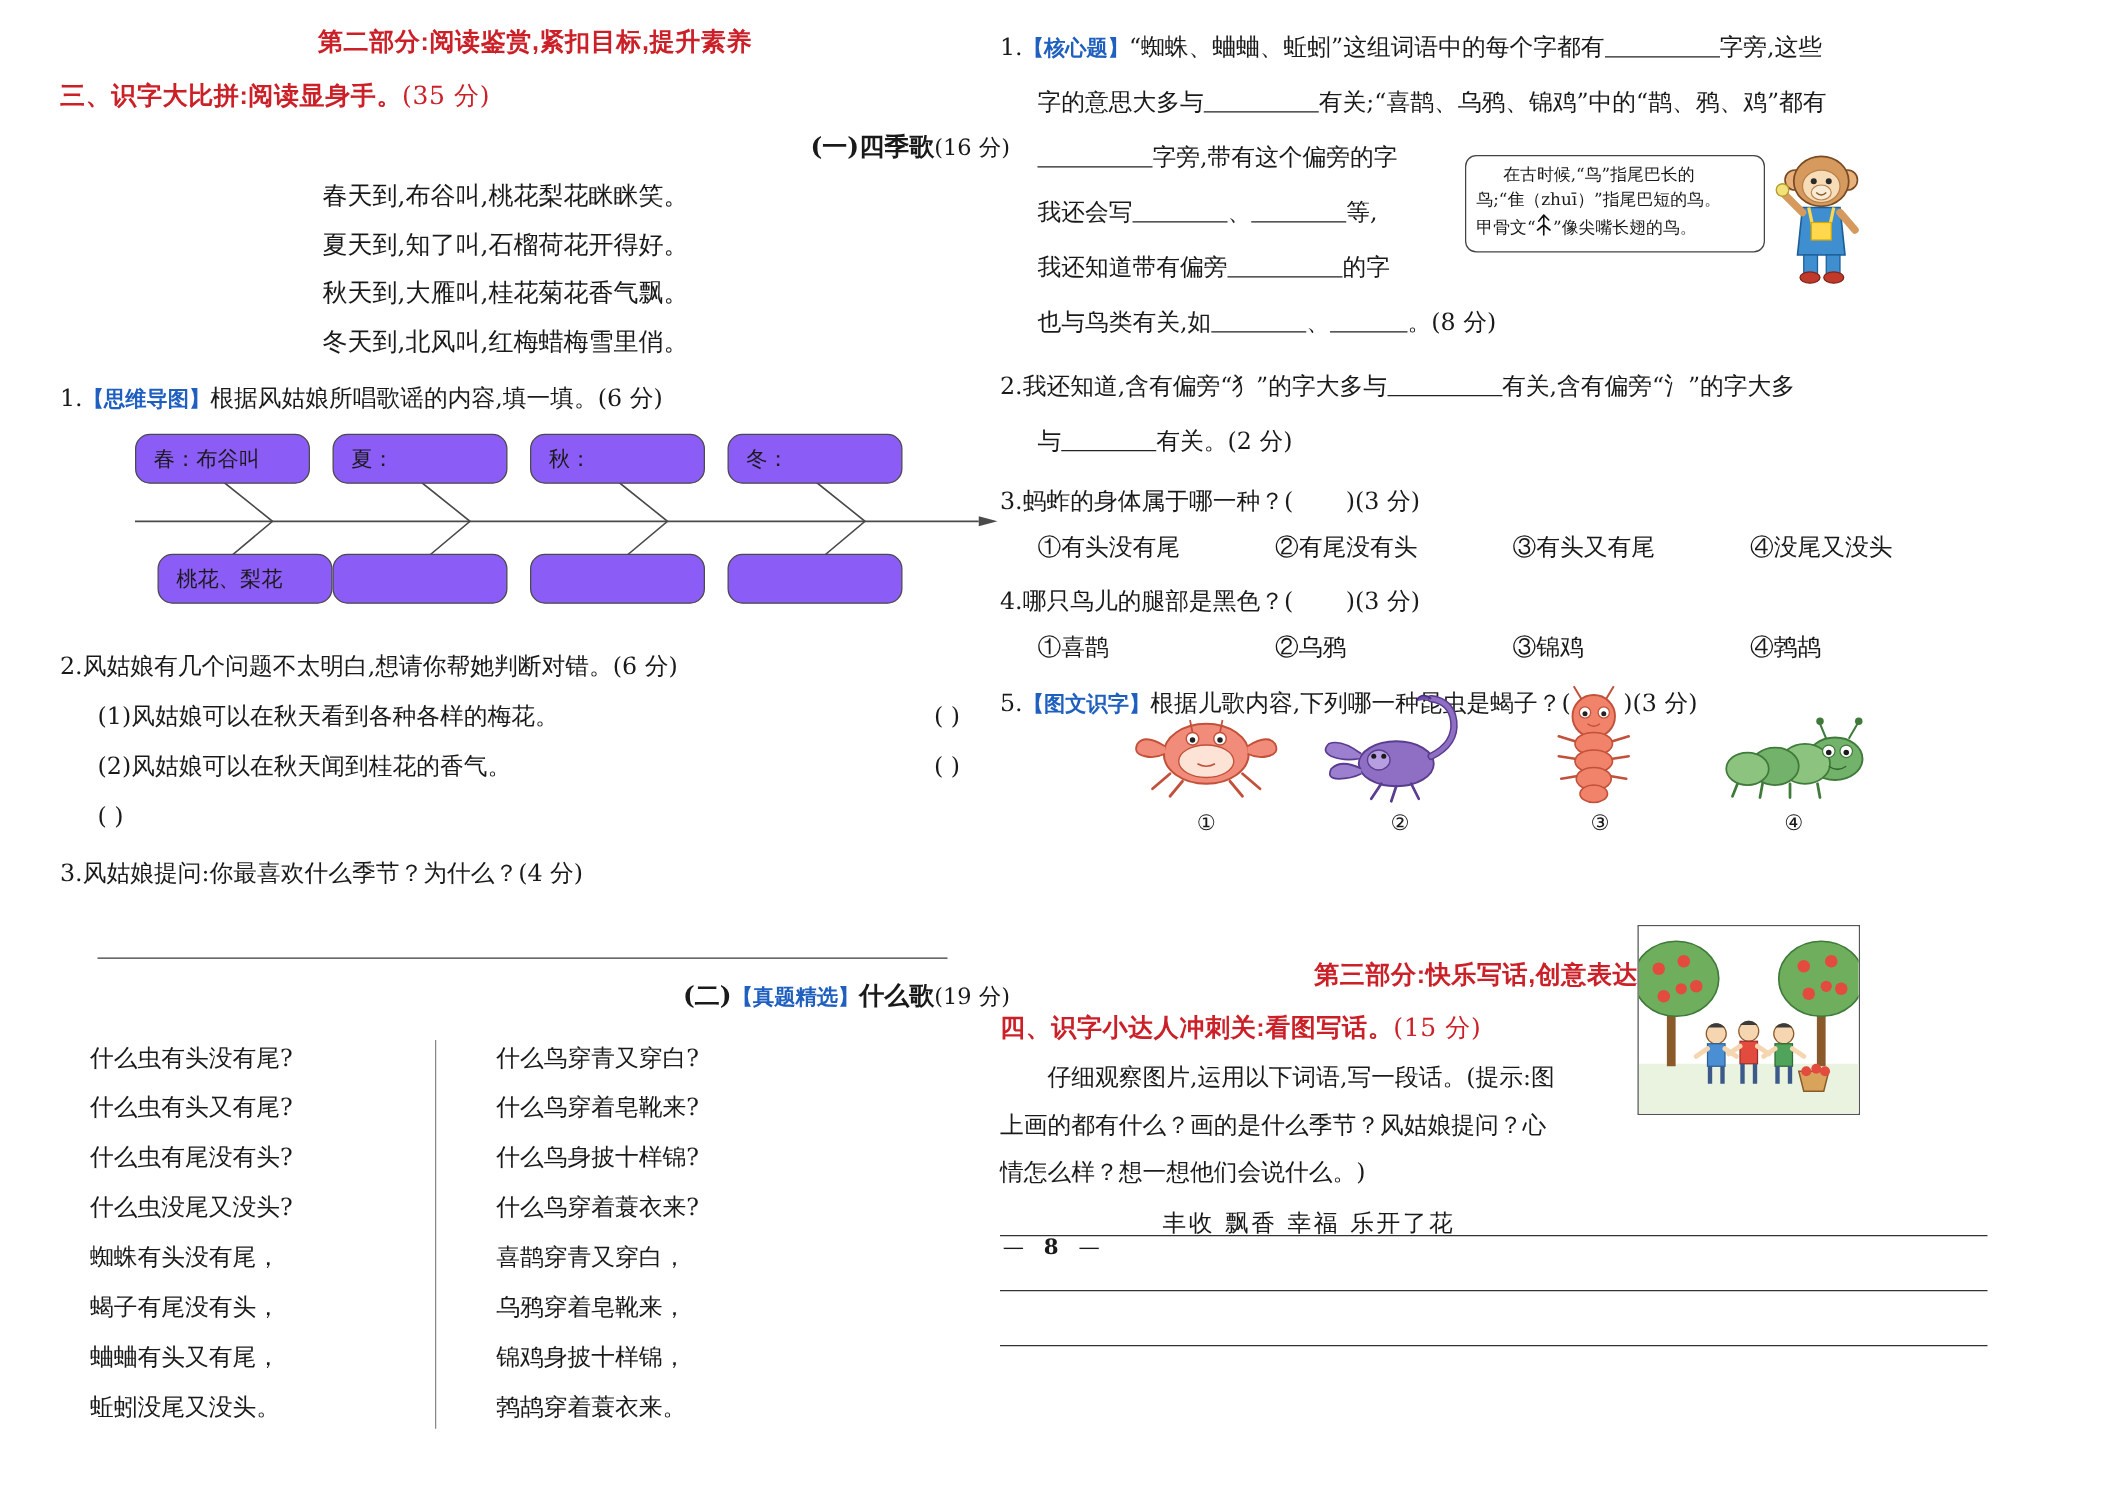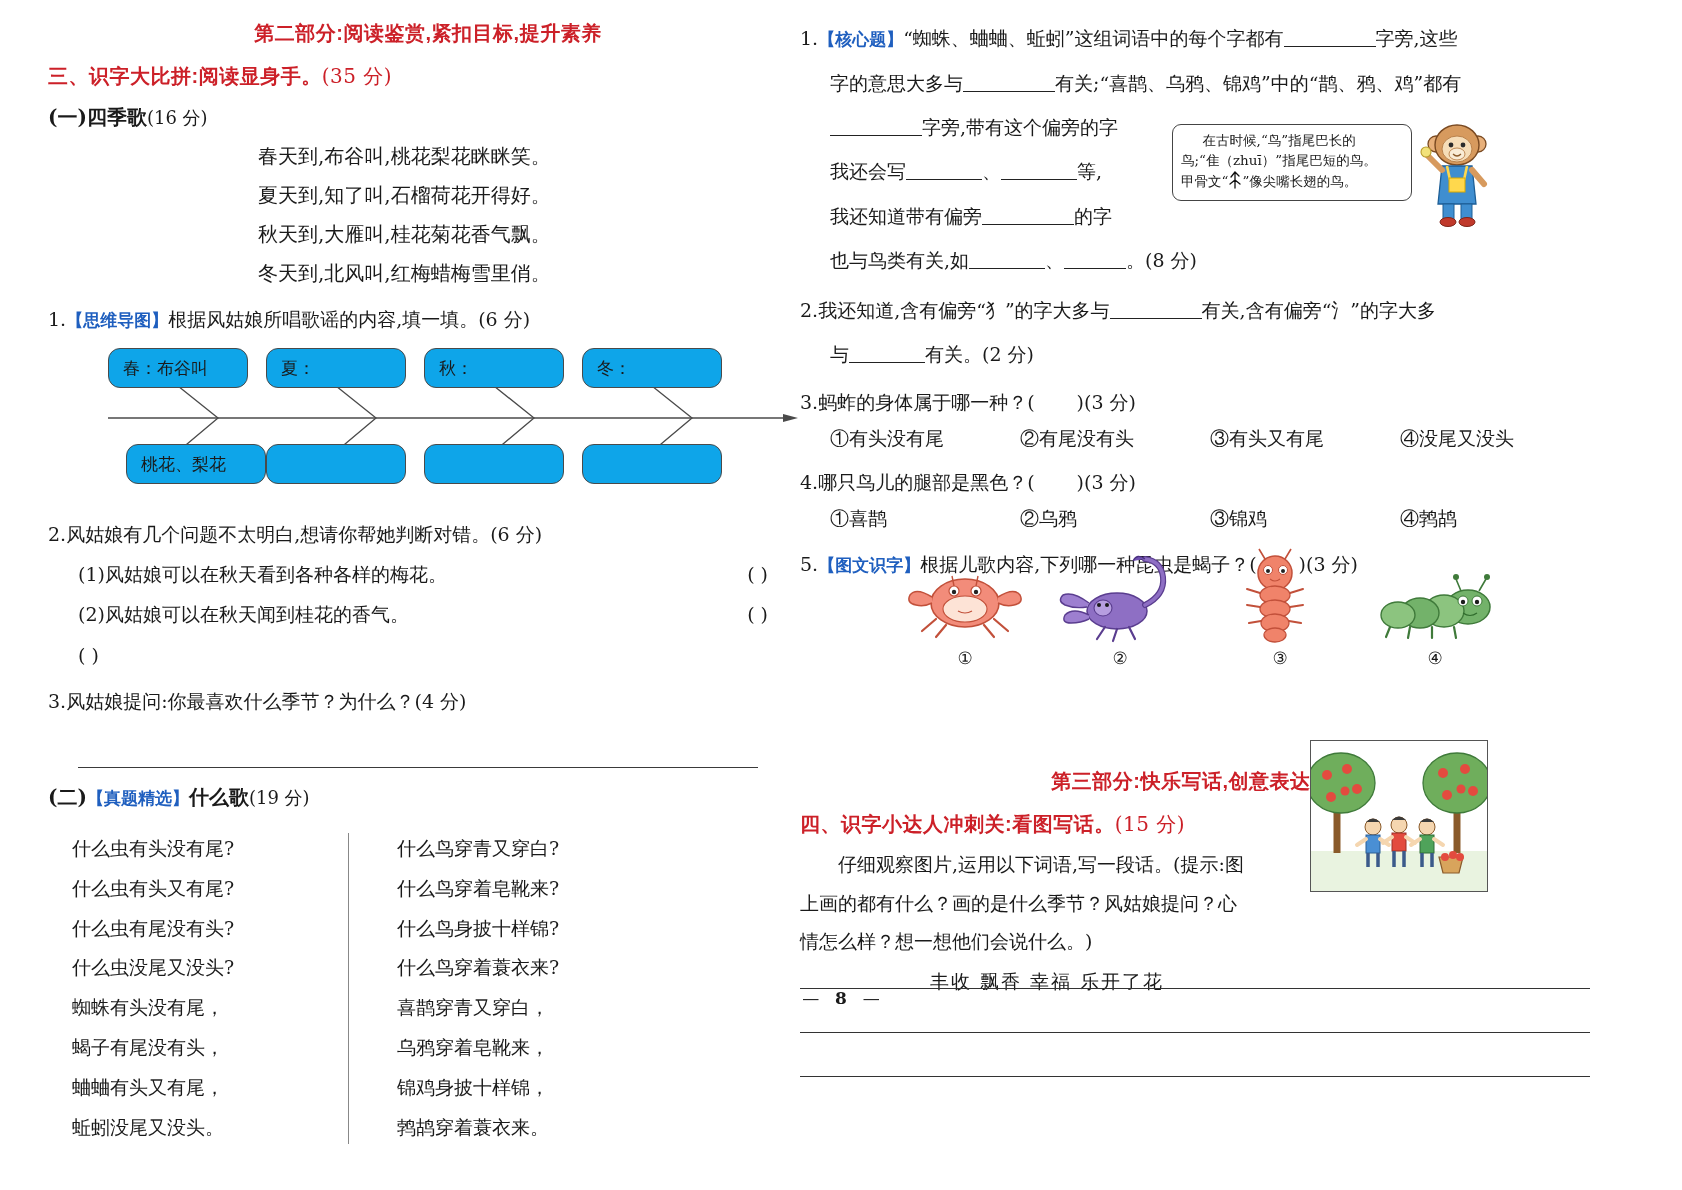--- a/index.html
+++ b/index.html
@@ -22,57 +22,57 @@
     text-align:center; letter-spacing:.5px;
     font-family:"Liberation Sans",sans-serif;
   }
   .sec-title {
     color:#cc2028; font-weight:700; font-size:20px;
     margin-top:16px; letter-spacing:.5px;
     font-family:"Liberation Sans",sans-serif;
   }
   .sec-title .pts { color:#cc2028; font-weight:400; font-family:"DejaVu Serif",serif; }
   .sub-title {
-    text-align:left; font-size:20px; font-weight:700;
+    text-align:right; font-size:20px; font-weight:700;
     margin:14px 0 6px 0;
     font-family:"DejaVu Serif","Liberation Serif",serif;
   }
   .sub-title .pts { font-weight:400; font-size:18px; }
   .poem-line {
     font-size:20px; line-height:1.95;
     font-family:"DejaVu Serif","Liberation Serif",serif;
     padding-left:210px;
   }
   .q {
     font-size:19px; line-height:1.9;
     font-family:"DejaVu Serif","Liberation Serif",serif;
     margin-top:8px;
   }
   .q.indent { padding-left:30px; }
   .tag {
     color:#1f5fbf; font-weight:700; font-size:17px;
-    font-family:Liberation Mono, monospace;
+    font-family:Liberation Serif, serif;
   }
   .blank {
     display:inline-block; border-bottom:1.6px solid #222;
     height:1em; vertical-align:-2px;
   }
   .b-lg { width:92px; }
   .b-md { width:76px; }
   .b-sm { width:62px; }
 
   
   .fishbone { position:relative; width:700px; height:138px; margin:10px 0 0 60px; }
   .fb-box {
     position:absolute; width:140px; height:40px;
     border:1.4px solid #4a4a4a; border-radius:12px;
     display:flex; align-items:center;
     font-size:17px; padding-left:14px;
     font-family:"DejaVu Serif","Liberation Serif",serif;
-    background:#0ea5e9;
+    background:#8b5cf6;
   }
   .fb-svg { position:absolute; left:0; top:0; }
 
   
   .hr-thin { border:0; border-top:1.6px solid #3a3a3a; margin:26px 0 0 0; width:100%; }
 
   
   .poem2 { display:flex; margin-top:18px; }
   .poem2 .cl { width:300px; padding-left:24px; }
   .poem2 .divider { width:1px; background:#888; margin:4px 18px 4px 0; }

